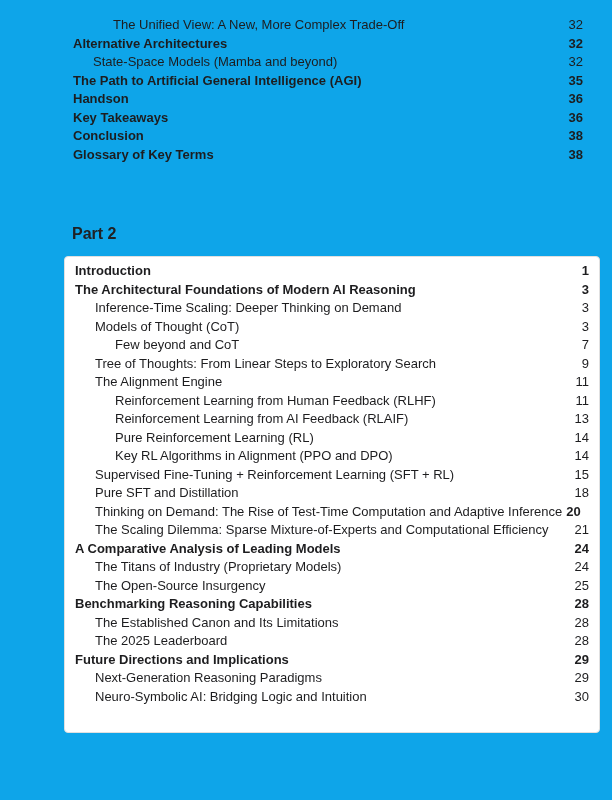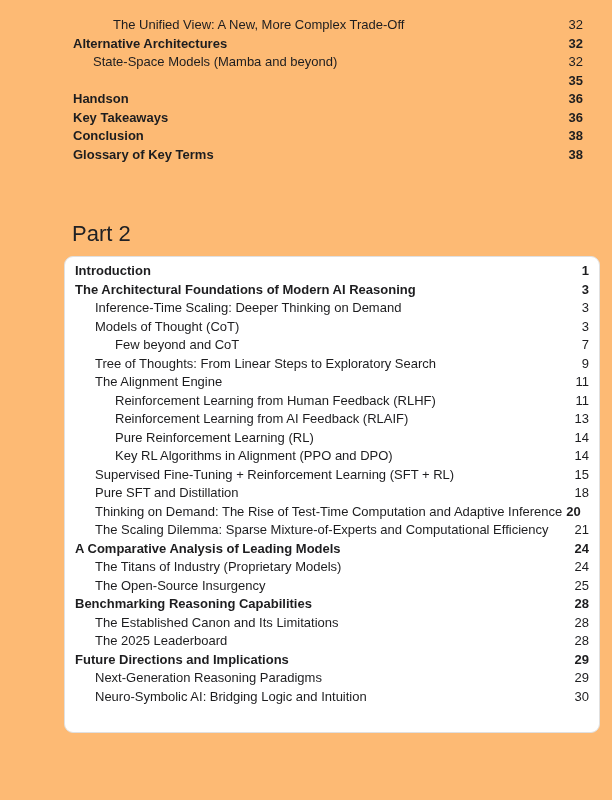--- a/index.html
+++ b/index.html
@@ -3,47 +3,47 @@
 <meta charset="utf-8">
 <style>
   * { margin: 0; padding: 0; box-sizing: border-box; }
   html, body {
     width: 612px; height: 800px;
     background: #ffffff;
     font-family: "Liberation Sans", "DejaVu Sans", sans-serif;
     color: #1d1d1f;
     overflow: hidden;
   }
-  .page { position: relative; width: 612px; height: 800px; background: #fdba74; }
+  .page { position: relative; width: 612px; height: 800px; background: #0ea5e9; }
 
   
   .toc-tail {
     position: absolute;
     top: 16px; left: 73px;
     width: 510px;
   }
 
   
   .part-heading {
     position: absolute;
     top: 220px; left: 72px;
-    font-size: 22px;
+    font-size: 16px;
     line-height: 28px;
-    font-weight: 400;
+    font-weight: 700;
     color: #202124;
   }
 
   
   .toc-card {
     position: absolute;
     top: 256px; left: 64px;
     width: 536px; min-height: 477px;
     background: #ffffff;
     border: 1px solid #e0e0e0;
-    border-radius: 9px;
+    border-radius: 4px;
     padding: 5px 10px;
   }
 
   
   .toc-row {
     display: flex;
     align-items: baseline;
     font-size: 13px;
     line-height: 18.5px;
     cursor: pointer;
@@ -71,20 +71,21 @@
       </div>
       <div class="toc-row lvl0 bold">
         <span class="toc-title">Alternative Architectures</span>
         <span class="toc-page">32</span>
       </div>
       <div class="toc-row lvl1">
         <span class="toc-title">State-Space Models (Mamba and beyond)</span>
         <span class="toc-page">32</span>
       </div>
       <div class="toc-row lvl0 bold">
+        <span class="toc-title">The Path to Artificial General Intelligence (AGI)</span>
         <span class="toc-page">35</span>
       </div>
       <div class="toc-row lvl0 bold">
         <span class="toc-title">Handson</span>
         <span class="toc-page">36</span>
       </div>
       <div class="toc-row lvl0 bold">
         <span class="toc-title">Key Takeaways</span>
         <span class="toc-page">36</span>
       </div>

